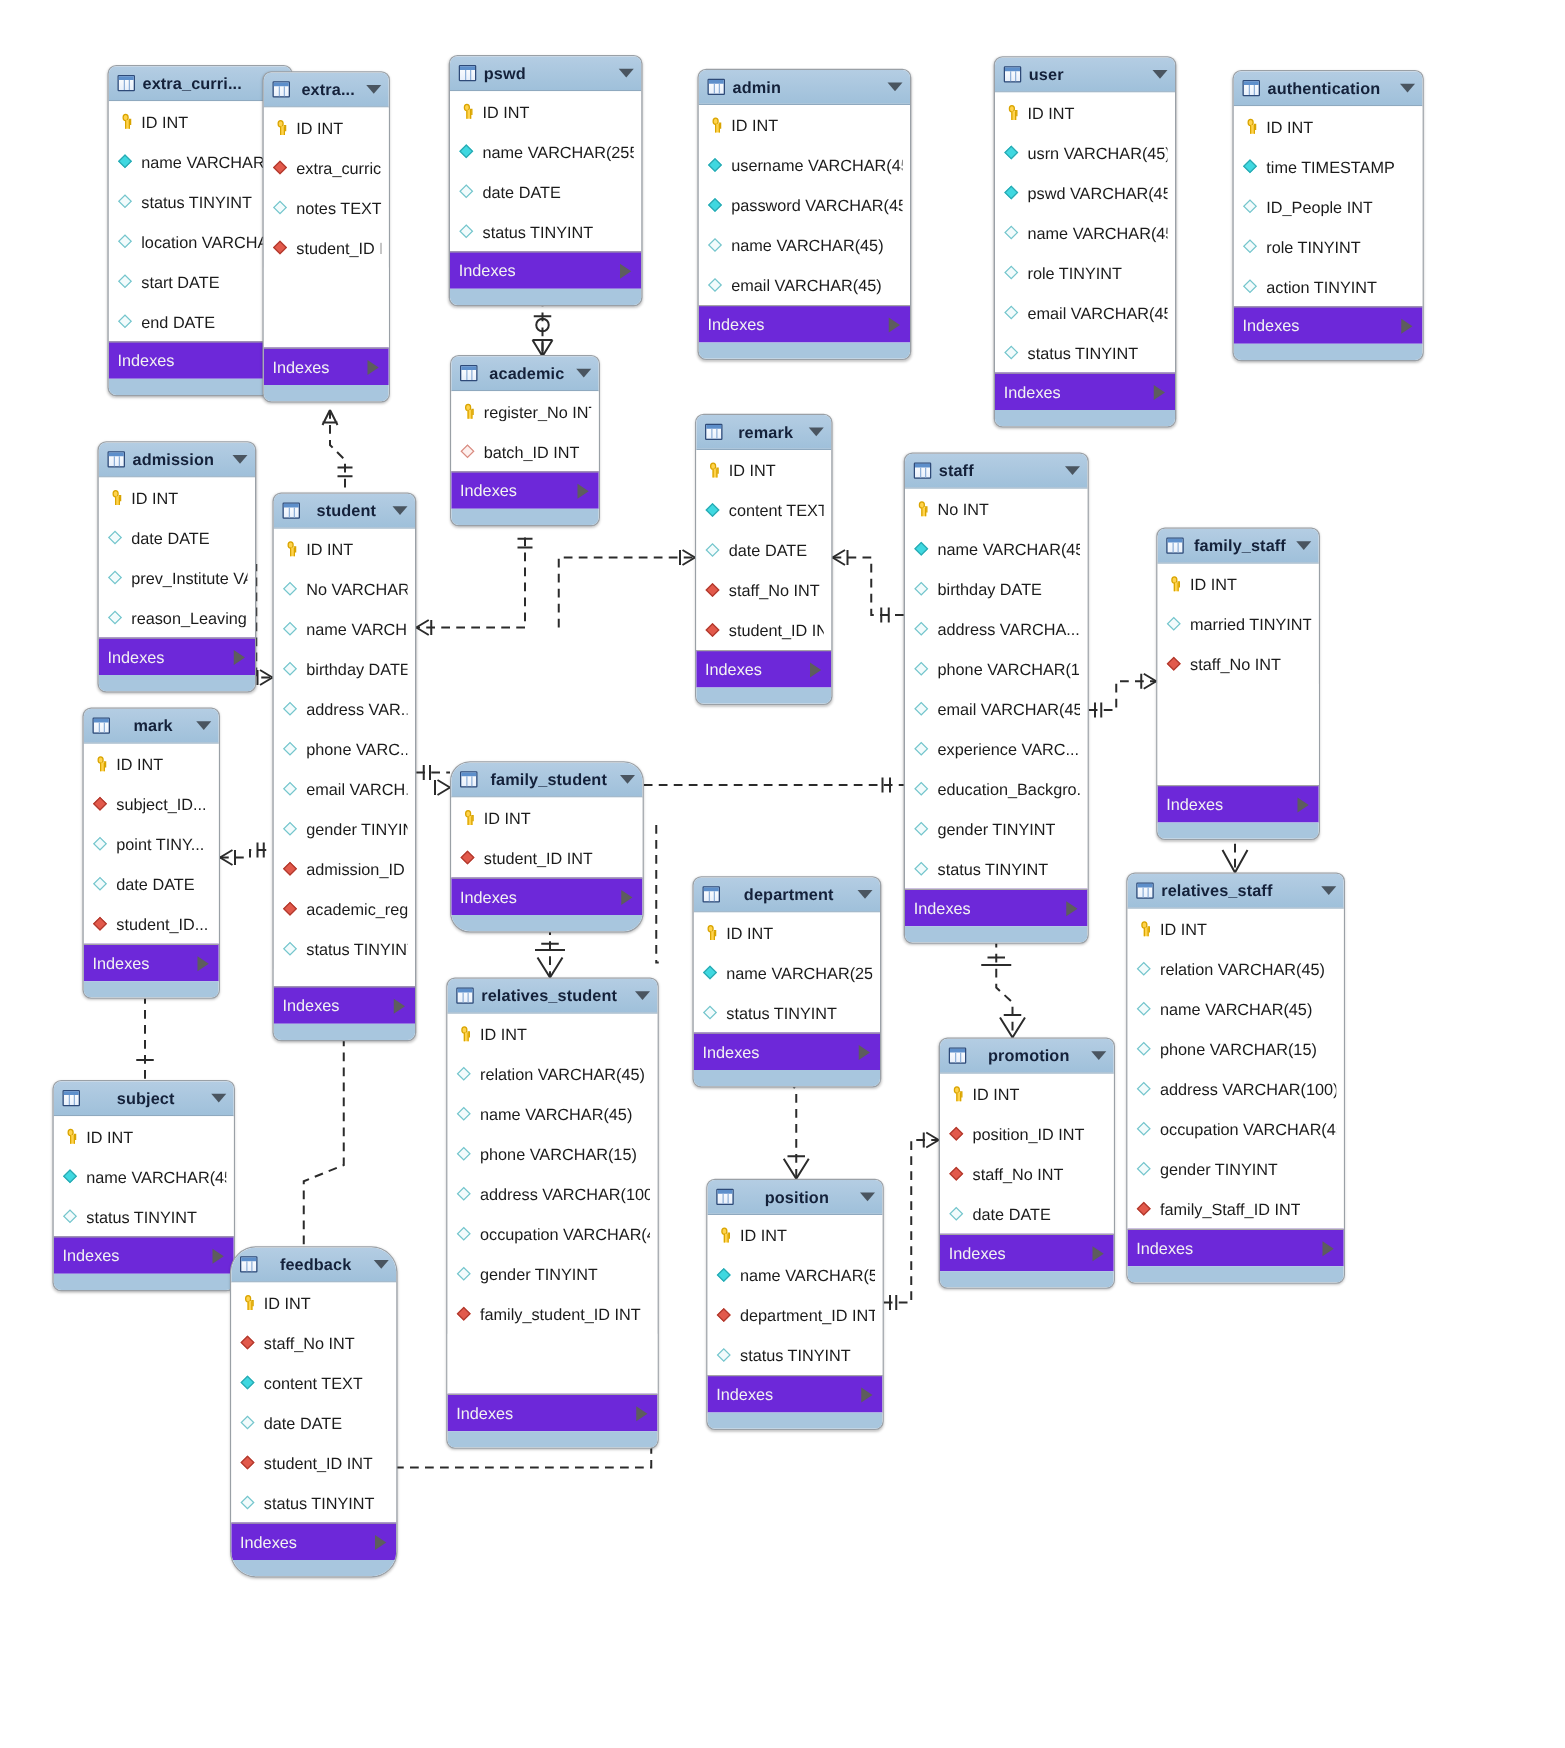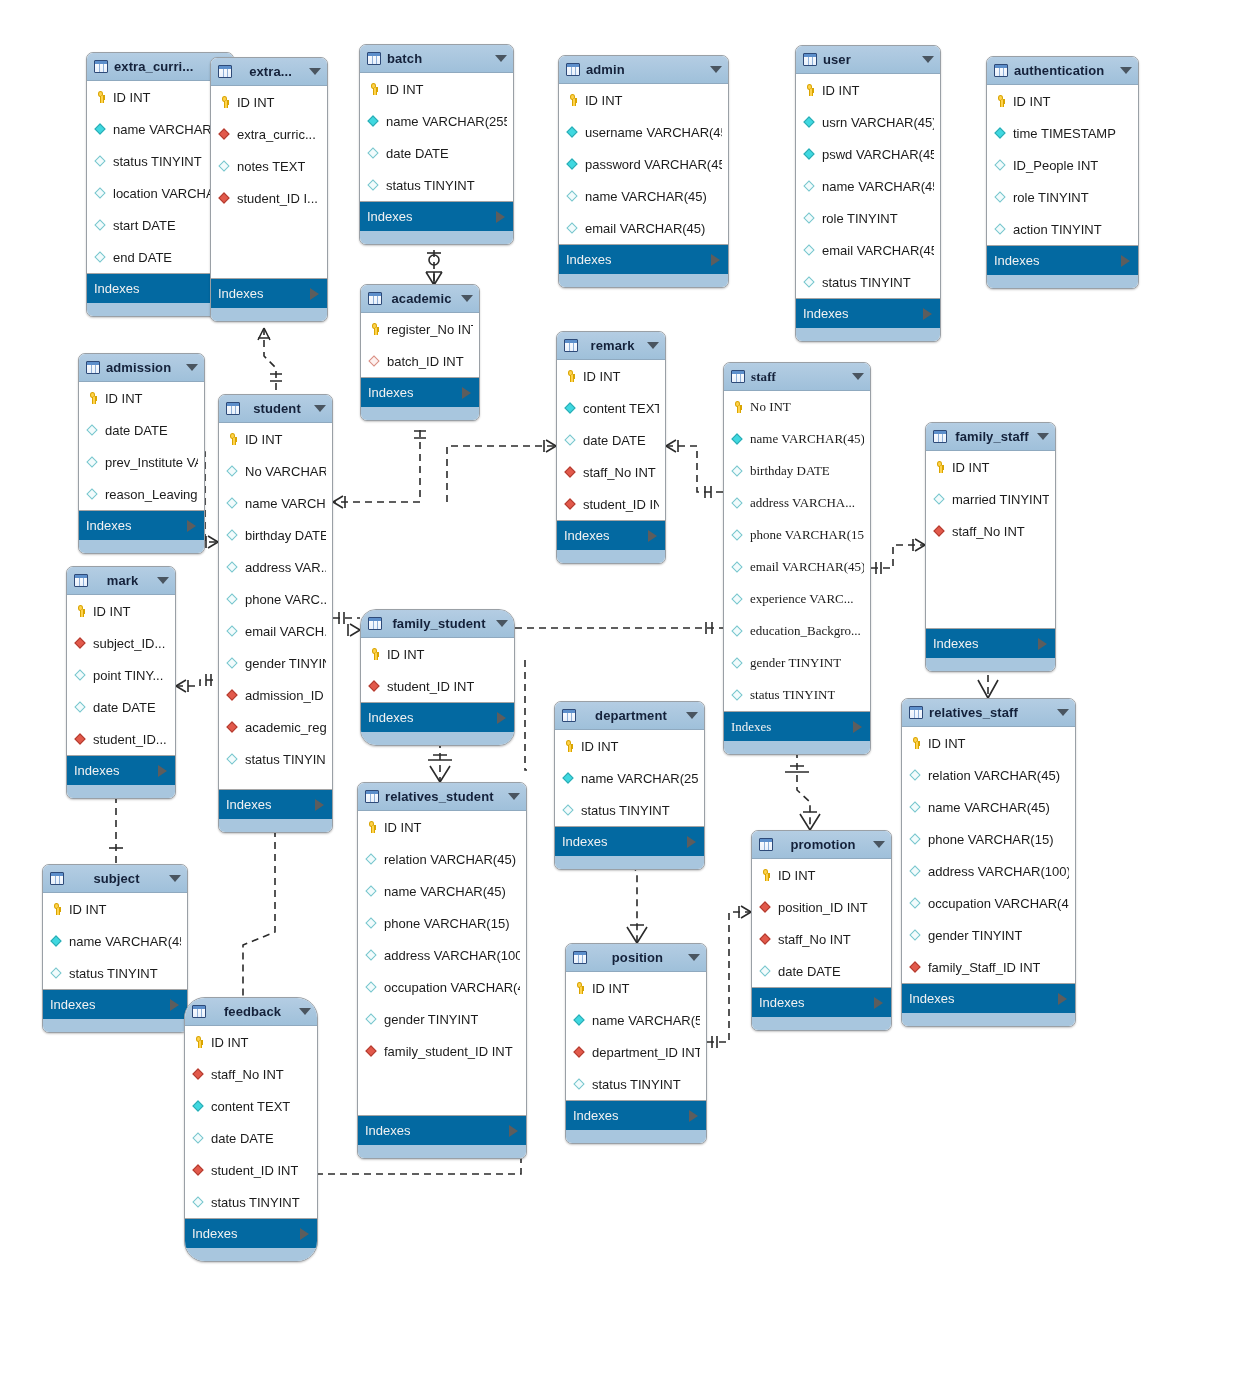--- a/index.html
+++ b/index.html
@@ -85,21 +85,21 @@
   .g.dia:before{
     content:"";position:absolute;left:2px;top:3px;width:8px;height:8px;
     transform:rotate(45deg);box-sizing:border-box;
   }
   .g.nn:before{background:#3fd8e0;border:1px solid #2aa9b2;}
   .g.null:before{background:#f2fbfc;border:1px solid #76c6cd;}
   .g.fk:before{background:#e2594b;border:1px solid #b03a2e;}
   .g.fknull:before{background:#fdf0ee;border:1px solid #d98d82;}
 
   .idx{
-    height:30px;background:#0369a1;border-top:1px solid #a5a5a5;
+    height:30px;background:#6d28d9;border-top:1px solid #a5a5a5;
     display:flex;align-items:center;padding:0 8px 0 7px;box-sizing:border-box;
     font-size:13px;color:#f2f2f2;
   }
   .idx .lbl{flex:1 1 auto;}
   .idx .arr{
     width:0;height:0;
     border-top:6px solid transparent;border-bottom:6px solid transparent;
     border-left:9px solid #5d5d5d;
   }
   .foot{height:13px;background:#a8c6de;}
@@ -261,21 +261,21 @@
           <span class="g dia null"></span>
           <span class="cname">end DATE</span>
         </div>
       </div>
       <div class="idx">
         <span class="lbl">Indexes</span>
         <span class="arr"></span>
       </div>
       <div class="foot"></div>
     </div>
-    <div class="tbl center" style="left: 210px; top: 57px; width: 118px;">
+    <div class="tbl center" style="left: 210px; top: 57px; width: 102px;">
       <div class="hdr">
         <span class="ticon"></span>
         <span class="tname">extra...</span>
         <span class="caret"></span>
       </div>
       <div class="body">
         <div class="col">
           <span class="g pk"></span>
           <span class="cname">ID INT</span>
         </div>
@@ -295,21 +295,21 @@
       </div>
       <div class="idx">
         <span class="lbl">Indexes</span>
         <span class="arr"></span>
       </div>
       <div class="foot"></div>
     </div>
     <div class="tbl" style="left: 359px; top: 44px; width: 155px;">
       <div class="hdr">
         <span class="ticon"></span>
-        <span class="tname">batch</span>
+        <span class="tname">pswd</span>
         <span class="caret"></span>
       </div>
       <div class="body">
         <div class="col">
           <span class="g pk"></span>
           <span class="cname">ID INT</span>
         </div>
         <div class="col">
           <span class="g dia nn"></span>
           <span class="cname">name VARCHAR(255)</span>
@@ -518,21 +518,21 @@
           <span class="g dia fk"></span>
           <span class="cname">student_ID INT</span>
         </div>
       </div>
       <div class="idx">
         <span class="lbl">Indexes</span>
         <span class="arr"></span>
       </div>
       <div class="foot"></div>
     </div>
-    <div class="tbl" style="left: 723px; top: 362px; width: 148px; font-family: Liberation Serif, serif;">
+    <div class="tbl" style="left: 723px; top: 362px; width: 148px;">
       <div class="hdr">
         <span class="ticon"></span>
         <span class="tname">staff</span>
         <span class="caret"></span>
       </div>
       <div class="body">
         <div class="col">
           <span class="g pk"></span>
           <span class="cname">No INT</span>
         </div>

